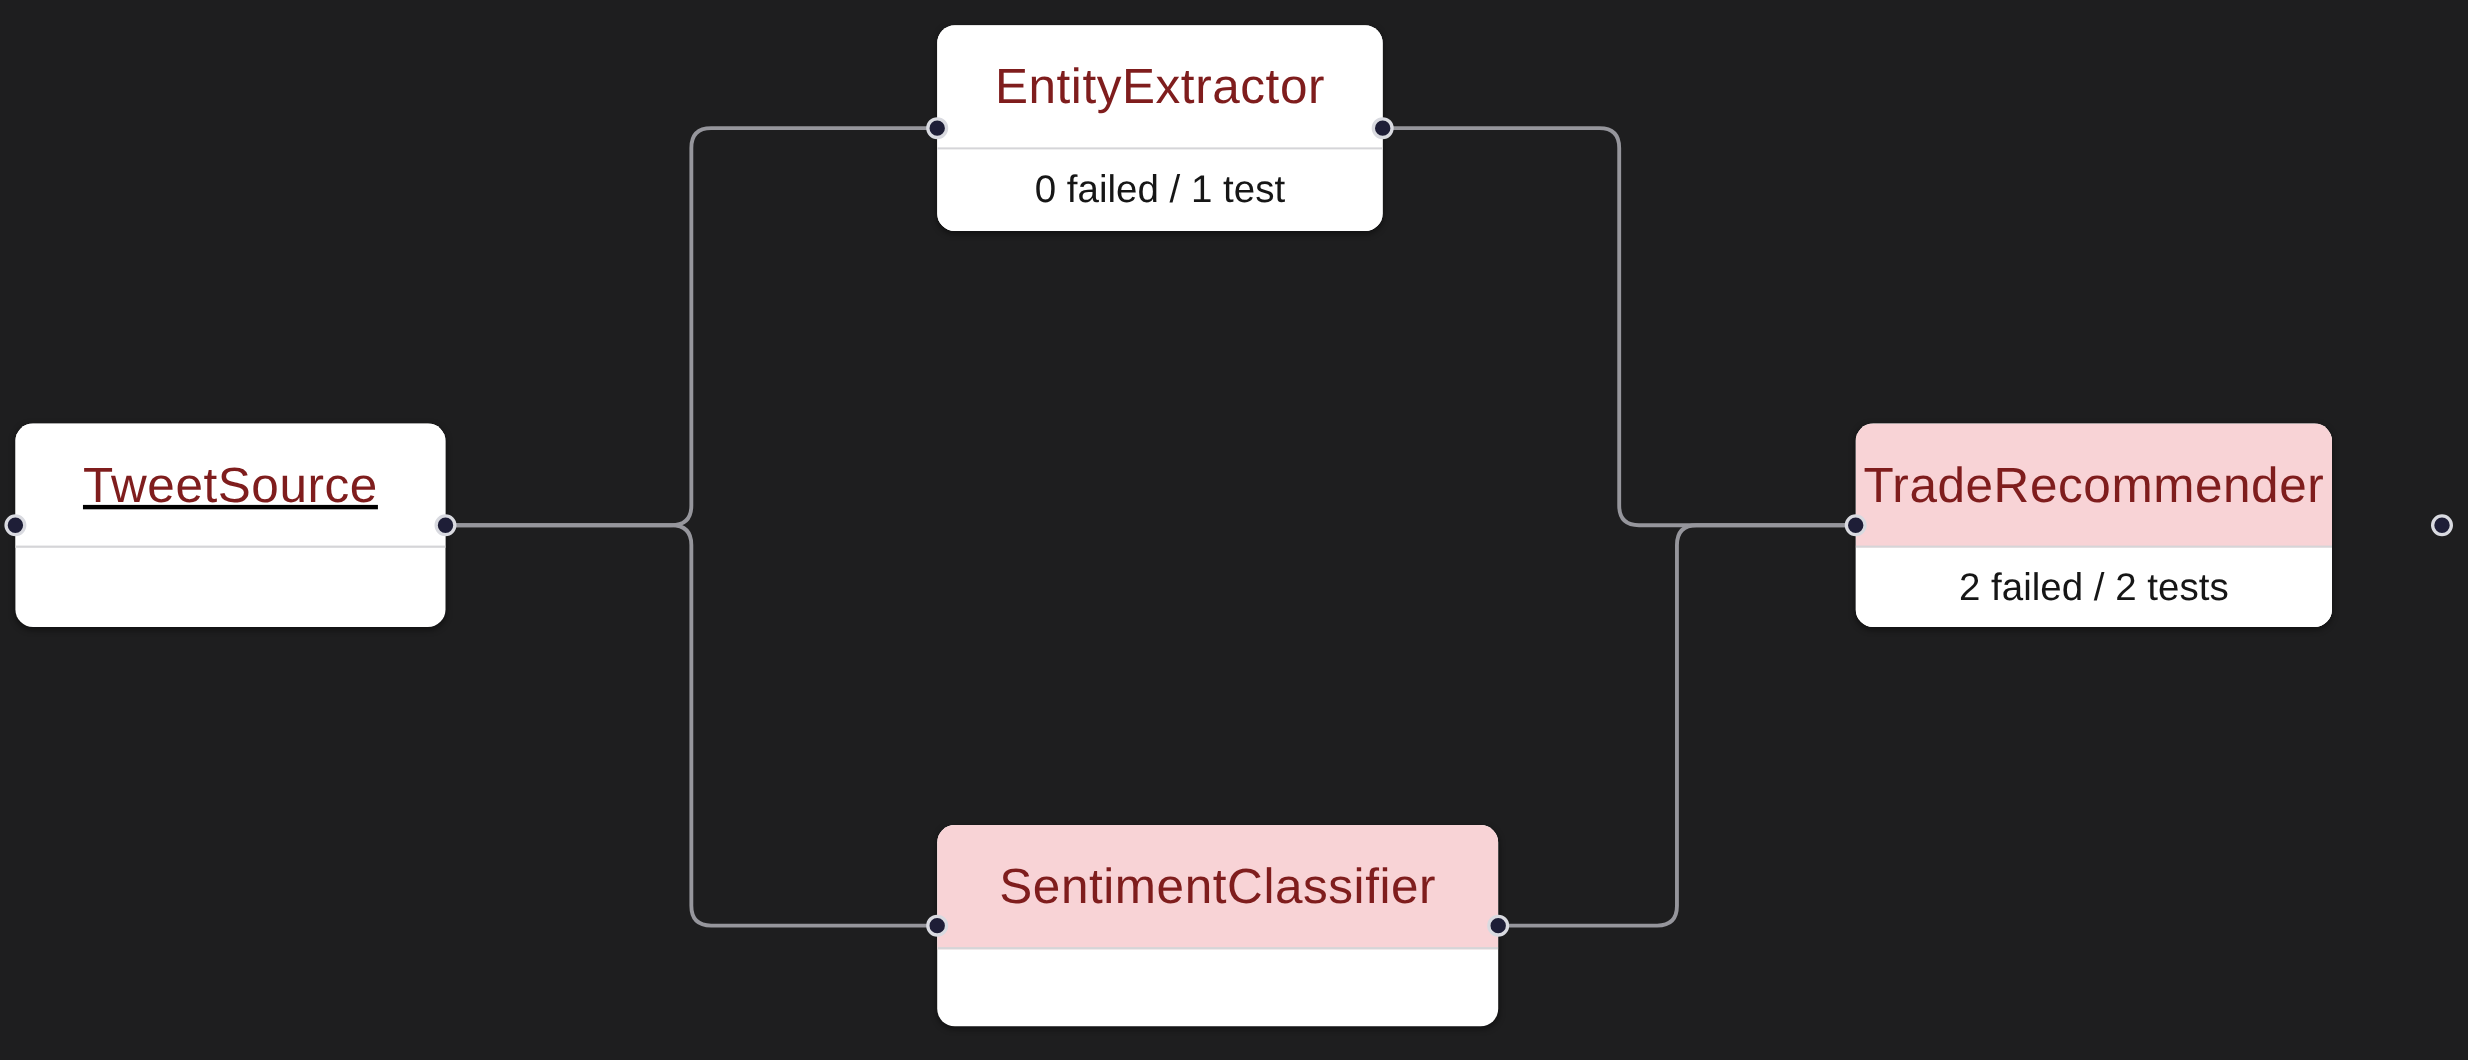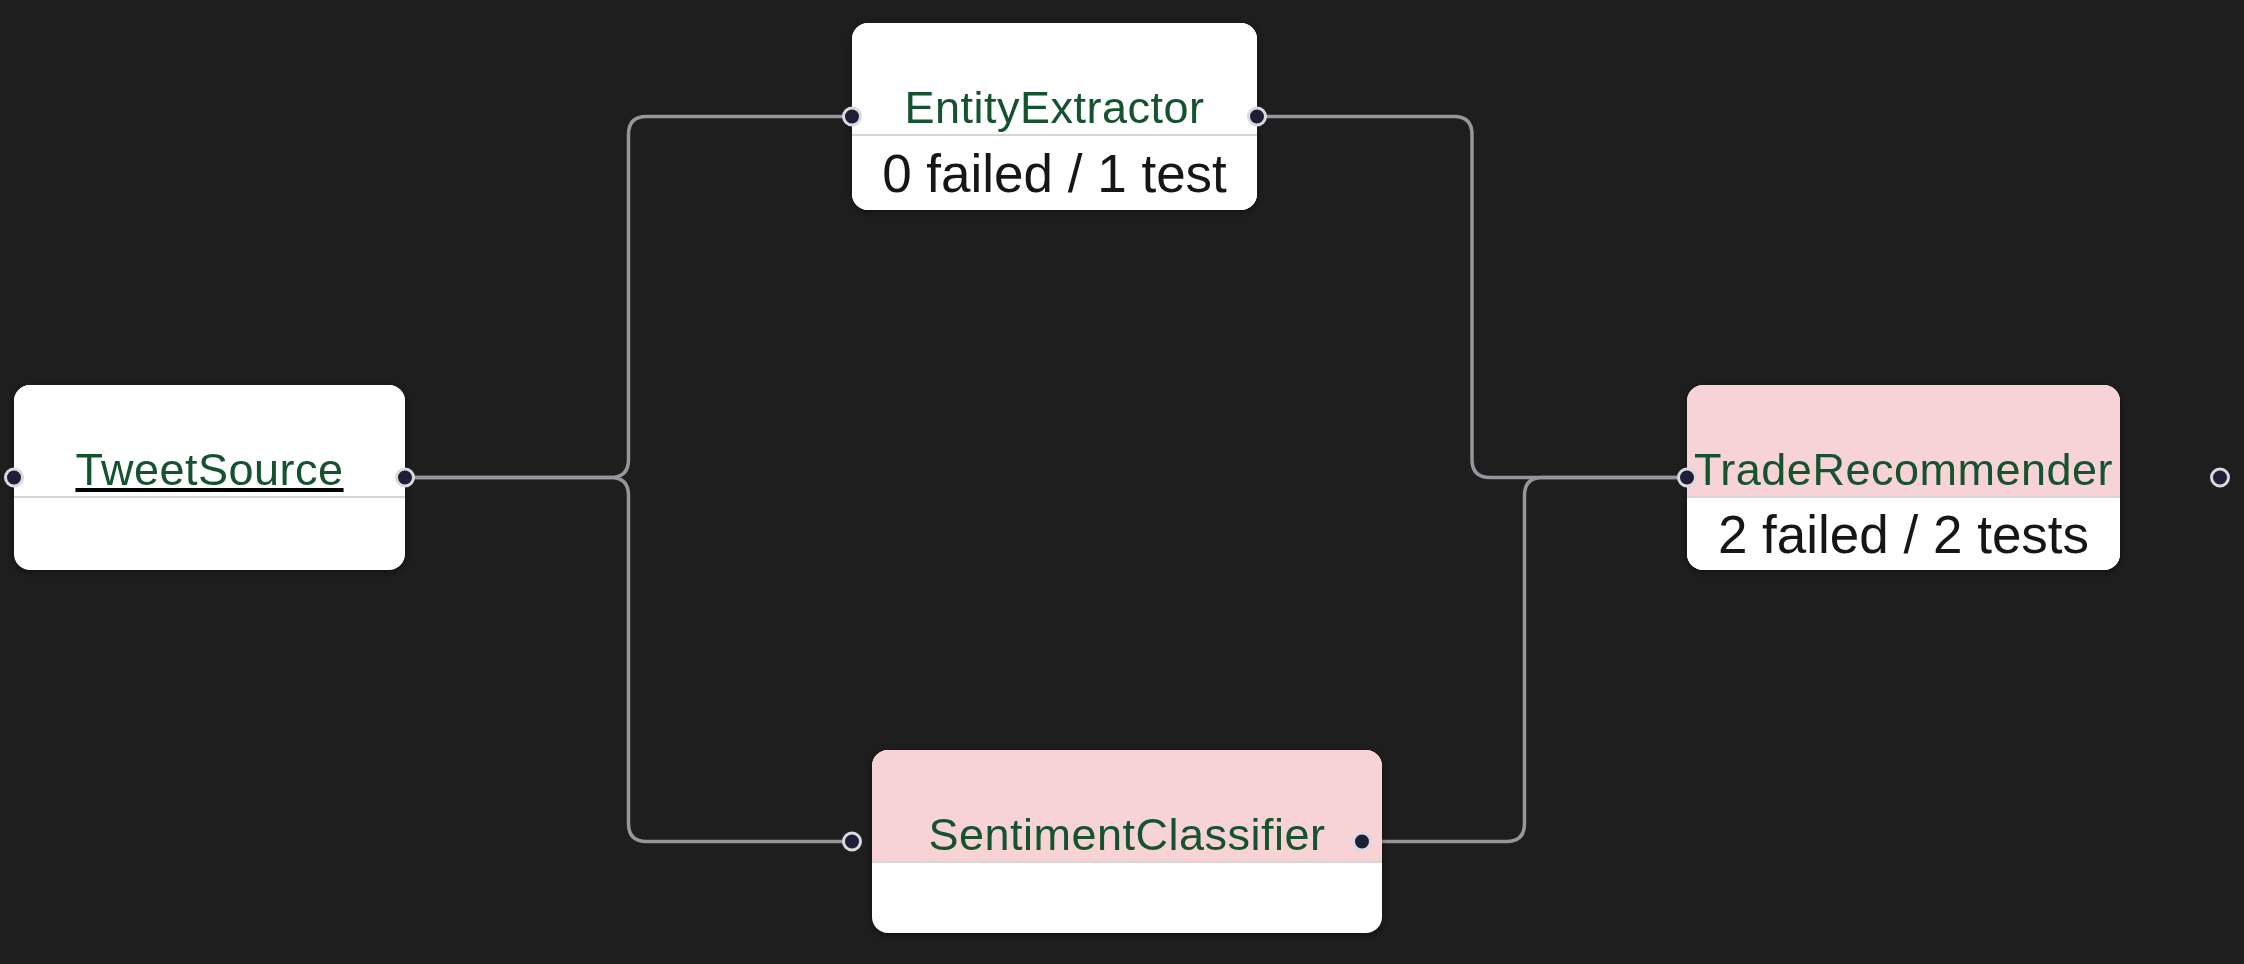--- a/index.html
+++ b/index.html
@@ -32,40 +32,40 @@
     background: #ffffff;
     display: flex;
     flex-direction: column;
     overflow: hidden;
     box-shadow: 0 2px 6px rgba(0,0,0,0.45);
   }
   .node-header {
     flex: 0 0 111px;
     height: 111px;
     display: flex;
-    align-items: flex-end;
+    align-items: center;
     justify-content: center;
     background: #ffffff;
     border-bottom: 2px solid #d5d5d8;
     font-size: 45px;
     font-weight: 500;
-    color: #14532d;
+    color: #7f1d1d;
     letter-spacing: 0.5px;
     white-space: nowrap;
   }
   .node.failed .node-header {
     background: #f8d3d6;
   }
   .node-body {
     flex: 1 1 auto;
     display: flex;
     align-items: center;
     justify-content: center;
     background: #ffffff;
-    font-size: 53px;
+    font-size: 35px;
     font-weight: 400;
     color: #161616;
     white-space: nowrap;
   }
 </style>
 </head>
 <body>
 
 <div id="flow-canvas">
   <svg id="edge-layer" class="layer" width="2244" height="964">
@@ -81,21 +81,21 @@
     </div>
   </div>
       <div class="node" style="left: 852px; top: 23px; width: 405px; height: 187px;">
     <div class="node-header">
       <span class="node-title">EntityExtractor</span>
     </div>
     <div class="node-body">
       <span class="node-stats">0 failed / 1 test</span>
     </div>
   </div>
-      <div class="node failed" style="left: 852px; top: 750px; width: 510px; height: 183px; margin-left: 20px;">
+      <div class="node failed" style="left: 852px; top: 750px; width: 510px; height: 183px;">
     <div class="node-header">
       <span class="node-title">SentimentClassifier</span>
     </div>
   </div>
       <div class="node failed" style="left: 1687px; top: 385px; width: 433px; height: 185px;">
     <div class="node-header">
       <span class="node-title">TradeRecommender</span>
     </div>
     <div class="node-body">
       <span class="node-stats">2 failed / 2 tests</span>

